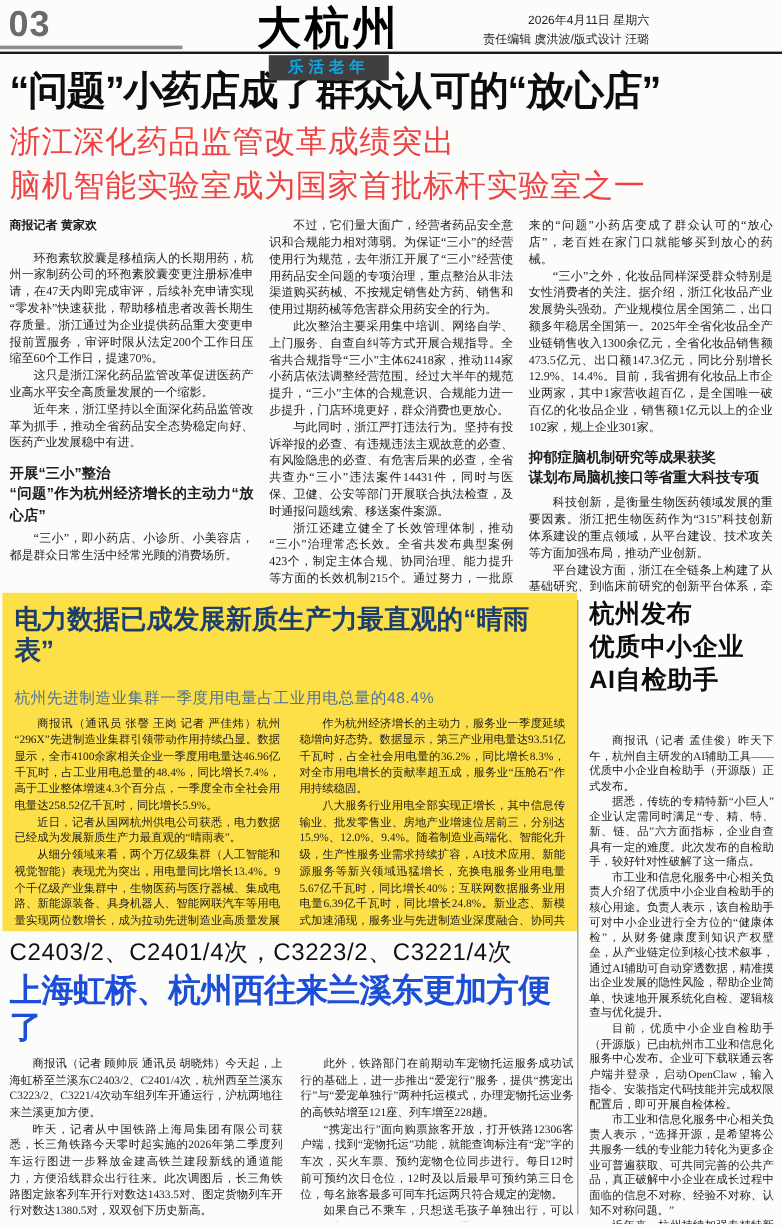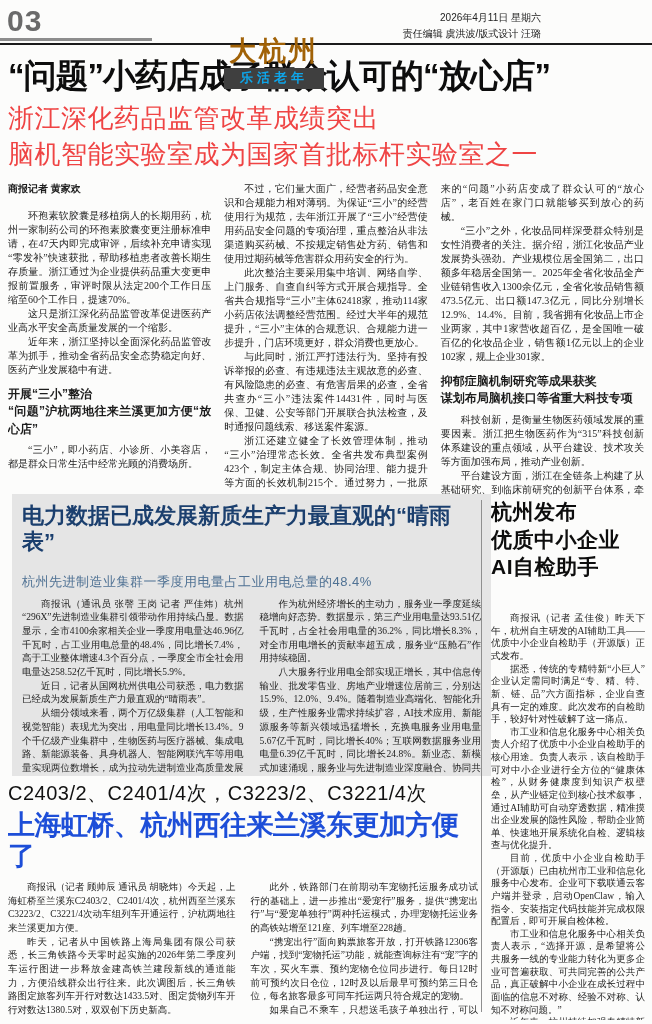--- a/index.html
+++ b/index.html
@@ -9,21 +9,21 @@
     font-family:"Liberation Serif","DejaVu Serif",serif;
   }
   .sans{font-family:"Liberation Sans","DejaVu Sans",sans-serif;}
 
   
   .header{position:absolute;top:0;left:0;width:548px;height:54px;}
   .pagenum{position:absolute;left:7px;top:4px;font-size:30px;font-weight:bold;color:#6a6a6a;letter-spacing:1px;}
   .pagenum-rule{position:absolute;left:0;top:38px;width:152px;height:3px;background:#8d8d8d;}
   .header-rule{position:absolute;left:0;top:43px;width:652px;height:2px;background:#1b1b1b;}
   .masthead{position:absolute;left:50%;transform:translateX(-50%);top:4px;text-align:center;z-index:2;}
-  .masthead-title{font-size:27px;font-weight:bold;color:#a16207;letter-spacing:3px;line-height:1.1;margin-top:33px;}
+  .masthead-title{font-size:37px;font-weight:bold;color:#000000;letter-spacing:3px;line-height:1.1;}
   .masthead-badge{display:inline-block;background:#3f3f3f;color:#0ea5e9;
     font-family:"Liberation Serif",serif;font-size:13px;font-weight:bold;letter-spacing:4px;
     padding:1px 16px 2px;margin-top:1px;}
   .header-meta{position:absolute;right:7px;top:10px;text-align:right;font-size:10px;line-height:1.55;color:#222;}
 
   
   .lead{position:absolute;left:8px;top:57px;width:636px;}
   .lead h1{margin:0;font-size:33px;font-weight:800;letter-spacing:-1px;color:#0d0d0d;line-height:1.15;}
   .deck{font-size:26px;color:#ef4444;line-height:1.4;letter-spacing:.5px;}
   .deck.first{margin-top:5px;}
@@ -32,22 +32,22 @@
     column-count:3;column-gap:13px;
     font-size:10px;line-height:1.4;text-align:justify;color:#1c1c1c;
   }
   .lead-body p{margin:0;text-indent:2em;}
   .byline{font-family:"Liberation Sans",sans-serif;font-weight:600;font-size:10px;margin:0 0 13px;text-indent:0;}
   .crosshead{font-family:"Liberation Sans",sans-serif;font-weight:bold;font-size:12px;line-height:1.45;
     margin:9px 0 5px;break-inside:avoid;text-indent:0;}
   .crosshead div{text-indent:0;}
 
   
-  .power{position:absolute;left:12px;top:494px;width:479px;height:282px;box-sizing:border-box;
-    background:#e5e5e5;padding:9px 10px 0 10px;overflow:hidden;}
+  .power{position:absolute;left:2px;top:494px;width:479px;height:282px;box-sizing:border-box;
+    background:#fde047;padding:9px 10px 0 10px;overflow:hidden;}
   .power h2{margin:0;font-size:22px;font-weight:900;color:#1b3f6e;letter-spacing:0;line-height:1.2;}
   .power .deck2{font-size:13px;color:#507294;margin:17px 0 7px;letter-spacing:.5px;}
   .power-body{column-count:2;column-gap:16px;height:202px;overflow:hidden;
     font-size:9.5px;line-height:1.44;text-align:justify;color:#1c1c1c;}
   .power-body p{margin:0;text-indent:2em;}
 
   
   .vdivider{position:absolute;left:481px;top:500px;width:1px;height:512px;background:#8f8f8f;}
 
   
@@ -87,21 +87,21 @@
   <div class="deck first sans">浙江深化药品监管改革成绩突出</div>
   <div class="deck sans">脑机智能实验室成为国家首批标杆实验室之一</div>
 
   <div class="lead-body">
     <div class="byline">商报记者 黄家欢</div>
     <p>环孢素软胶囊是移植病人的长期用药，杭州一家制药公司的环孢素胶囊变更注册标准申请，在47天内即完成审评，后续补充申请实现“零发补”快速获批，帮助移植患者改善长期生存质量。浙江通过为企业提供药品重大变更申报前置服务，审评时限从法定200个工作日压缩至60个工作日，提速70%。</p>
     <p>这只是浙江深化药品监管改革促进医药产业高水平安全高质量发展的一个缩影。</p>
     <p>近年来，浙江坚持以全面深化药品监管改革为抓手，推动全省药品安全态势稳定向好、医药产业发展稳中有进。</p>
     <div class="crosshead">
       <div>开展“三小”整治</div>
-      <div>“问题”沪杭两地往来兰溪更加方便“放心店”</div>
+      <div>“问题”作为杭州经济增长的主动力“放心店”</div>
     </div>
     <p>“三小”，即小药店、小诊所、小美容店，都是群众日常生活中经常光顾的消费场所。</p>
     <p>不过，它们量大面广，经营者药品安全意识和合规能力相对薄弱。为保证“三小”的经营使用行为规范，去年浙江开展了“三小”经营使用药品安全问题的专项治理，重点整治从非法渠道购买药械、不按规定销售处方药、销售和使用过期药械等危害群众用药安全的行为。</p>
     <p>此次整治主要采用集中培训、网络自学、上门服务、自查自纠等方式开展合规指导。全省共合规指导“三小”主体62418家，推动114家小药店依法调整经营范围。经过大半年的规范提升，“三小”主体的合规意识、合规能力进一步提升，门店环境更好，群众消费也更放心。</p>
     <p>与此同时，浙江严打违法行为。坚持有投诉举报的必查、有违规违法主观故意的必查、有风险隐患的必查、有危害后果的必查，全省共查办“三小”违法案件14431件，同时与医保、卫健、公安等部门开展联合执法检查，及时通报问题线索、移送案件案源。</p>
     <p>浙江还建立健全了长效管理体制，推动“三小”治理常态长效。全省共发布典型案例423个，制定主体合规、协同治理、能力提升等方面的长效机制215个。通过努力，一批原来的“问题”小药店变成了群众认可的“放心店”，老百姓在家门口就能够买到放心的药械。</p>
     <p>“三小”之外，化妆品同样深受群众特别是女性消费者的关注。据介绍，浙江化妆品产业发展势头强劲。产业规模位居全国第二，出口额多年稳居全国第一。2025年全省化妆品全产业链销售收入1300余亿元，全省化妆品销售额473.5亿元、出口额147.3亿元，同比分别增长12.9%、14.4%。目前，我省拥有化妆品上市企业两家，其中1家营收超百亿，是全国唯一破百亿的化妆品企业，销售额1亿元以上的企业102家，规上企业301家。</p>
     <div class="crosshead">
       <div>抑郁症脑机制研究等成果获奖</div>
       <div>谋划布局脑机接口等省重大科技专项</div>

